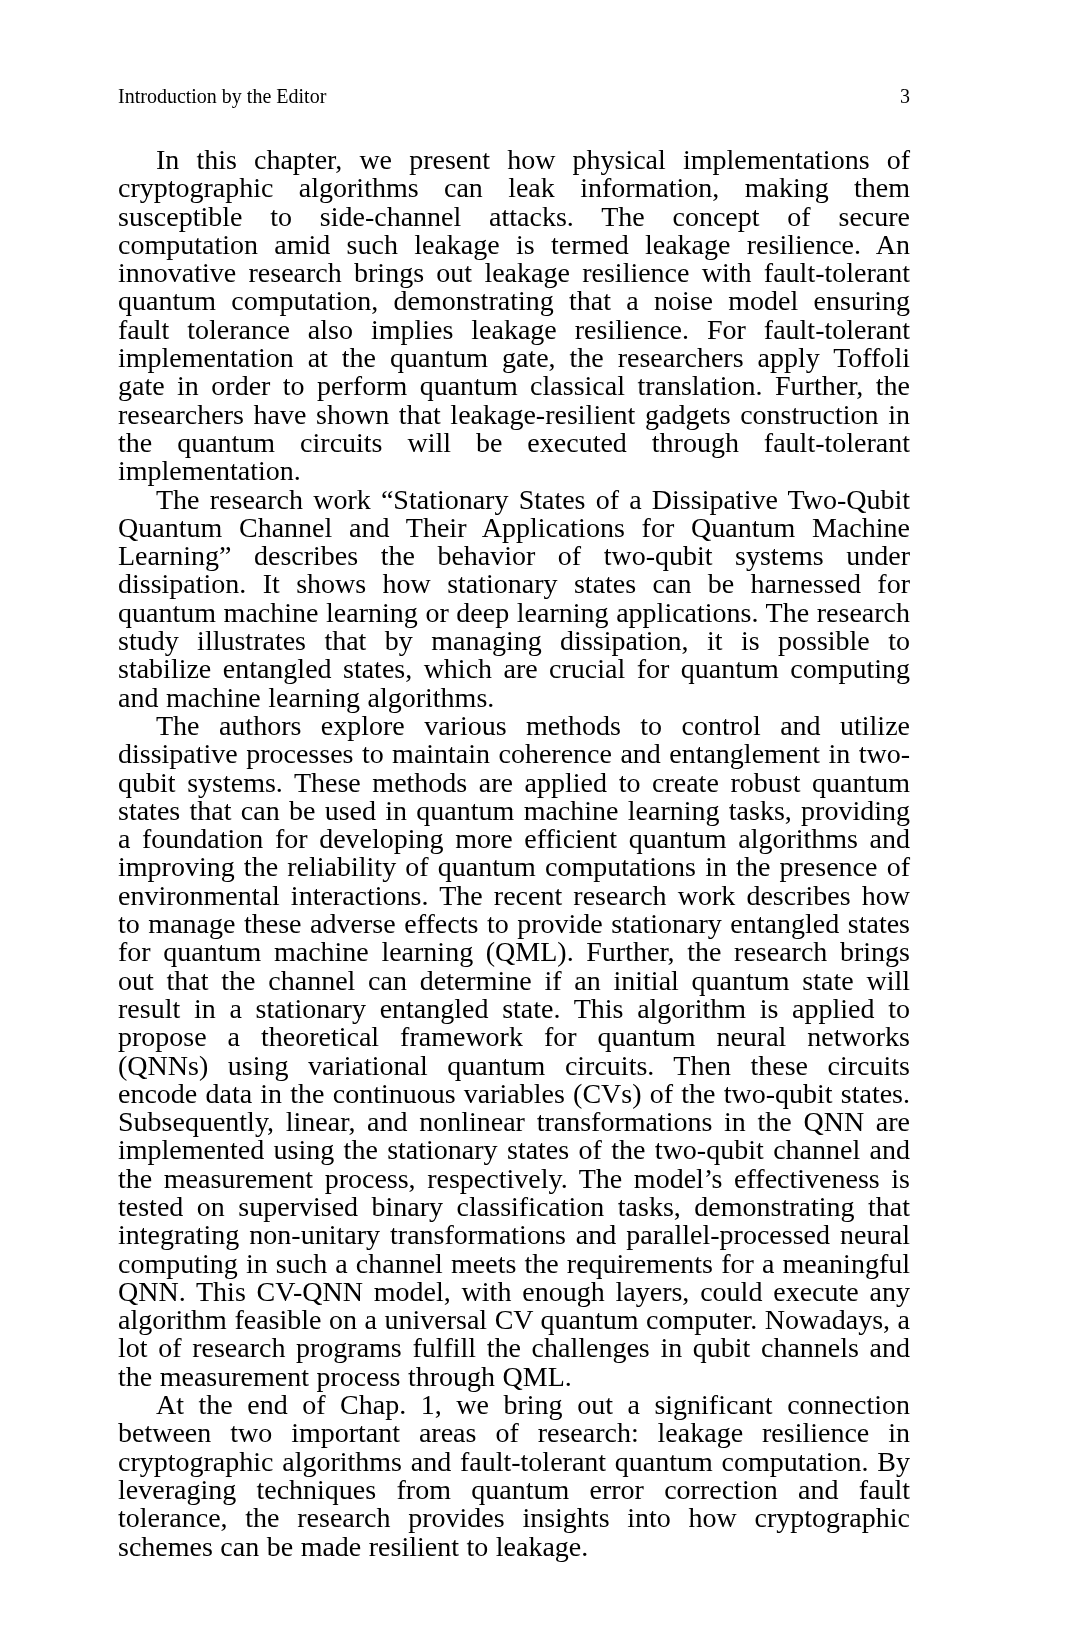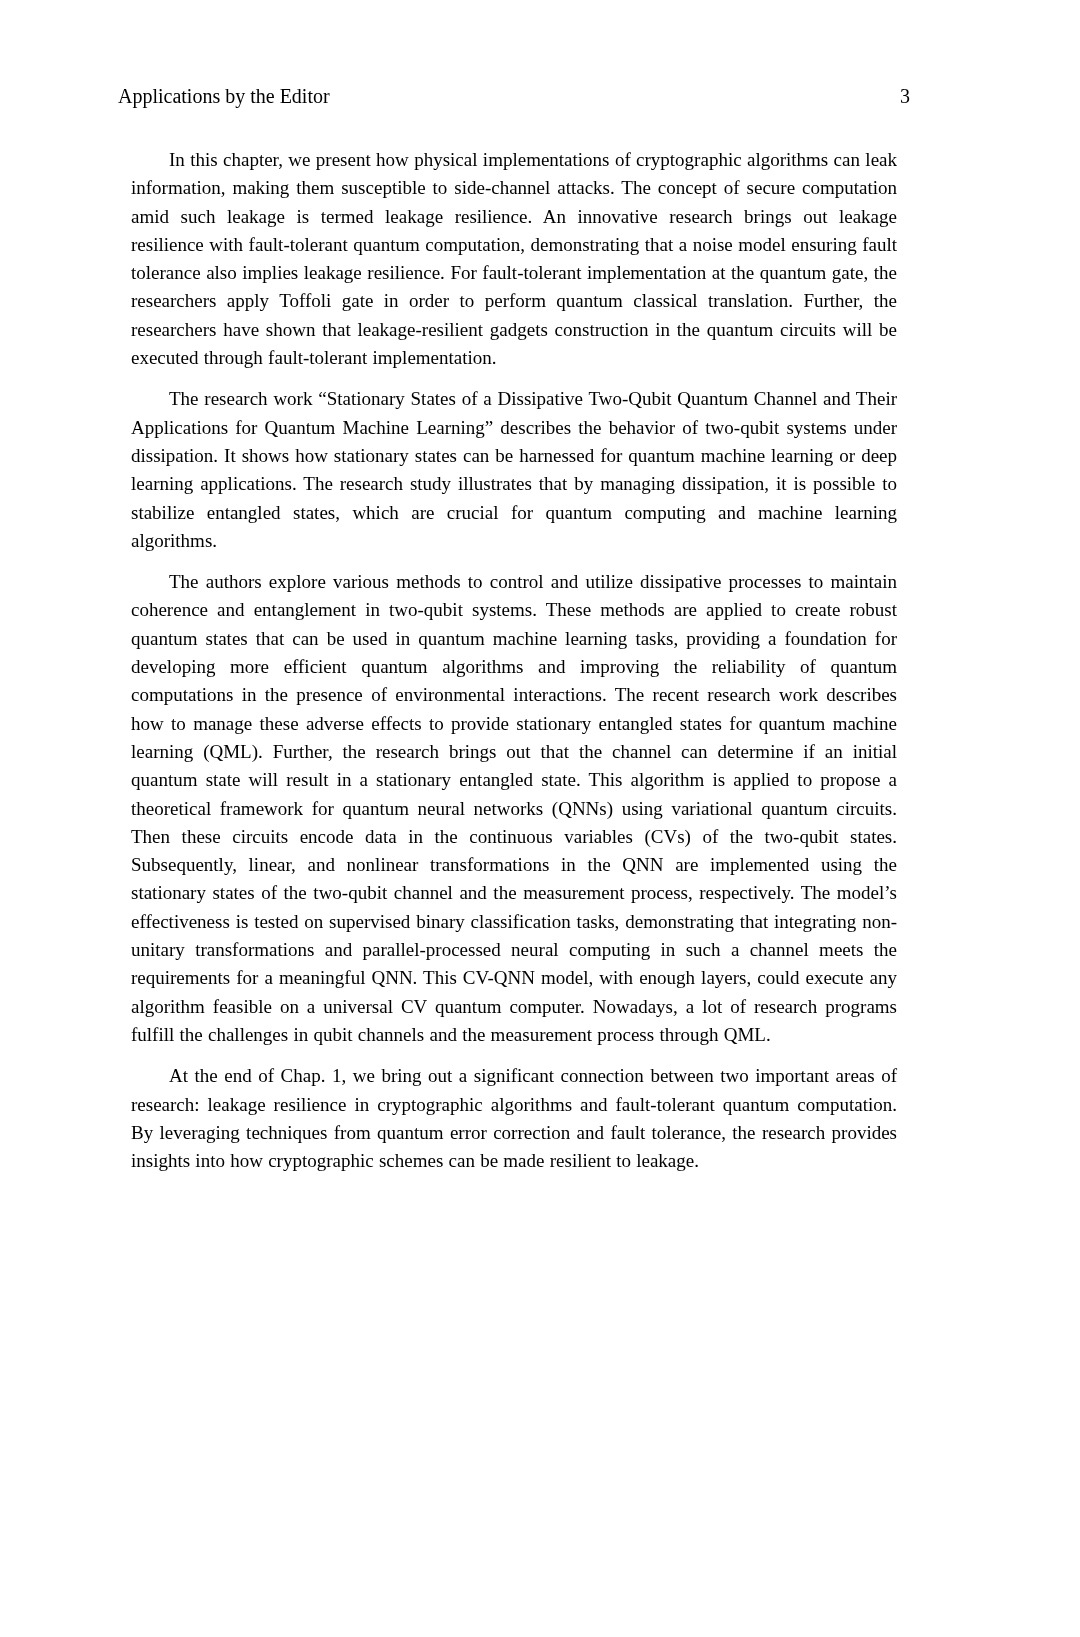--- a/index.html
+++ b/index.html
@@ -25,36 +25,36 @@
   }
   .running-header {
     display: flex;
     justify-content: space-between;
     align-items: baseline;
     font-size: 20px;
     line-height: 24px;
     margin-bottom: 38px;
   }
   .body-text p {
-    margin: 13px;
-    font-size: 19px;
+    margin: 0;
+    font-size: 28px;
     line-height: 28.3px;
     text-align: justify;
     text-indent: 38px;
     word-spacing: 0.5px;
   }
 </style>
 </head>
 <body>
 
 <div class="page">
   <div class="content">
 
     <div class="running-header">
-      <span>Applications by the Editor</span>
+      <span>Introduction by the Editor</span>
       <span>3</span>
     </div>
 
     <div class="body-text">
       <p>In this chapter, we present how physical implementations of cryptographic algorithms can leak information, making them susceptible to side-channel attacks. The concept of secure computation amid such leakage is termed leakage resilience. An innovative research brings out leakage resilience with fault-tolerant quantum computation, demonstrating that a noise model ensuring fault tolerance also implies leakage resilience. For fault-tolerant implementation at the quantum gate, the researchers apply Toffoli gate in order to perform quantum classical translation. Further, the researchers have shown that leakage-resilient gadgets construction in the quantum circuits will be executed through fault-tolerant implementation.</p>
       <p>The research work “Stationary States of a Dissipative Two-Qubit Quantum Channel and Their Applications for Quantum Machine Learning” describes the behavior of two-qubit systems under dissipation. It shows how stationary states can be harnessed for quantum machine learning or deep learning applications. The research study illustrates that by managing dissipation, it is possible to stabilize entangled states, which are crucial for quantum computing and machine learning algorithms.</p>
       <p>The authors explore various methods to control and utilize dissipative processes to maintain coherence and entanglement in two-qubit systems. These methods are applied to create robust quantum states that can be used in quantum machine learning tasks, providing a foundation for developing more efficient quantum algorithms and improving the reliability of quantum computations in the presence of environmental interactions. The recent research work describes how to manage these adverse effects to provide stationary entangled states for quantum machine learning (QML). Further, the research brings out that the channel can determine if an initial quantum state will result in a stationary entangled state. This algorithm is applied to propose a theoretical framework for quantum neural networks (QNNs) using variational quantum circuits. Then these circuits encode data in the continuous variables (CVs) of the two-qubit states. Subsequently, linear, and nonlinear transformations in the QNN are implemented using the stationary states of the two-qubit channel and the measurement process, respectively. The model’s effectiveness is tested on supervised binary classification tasks, demonstrating that integrating non-unitary transformations and parallel-processed neural computing in such a channel meets the requirements for a meaningful QNN. This CV-QNN model, with enough layers, could execute any algorithm feasible on a universal CV quantum computer. Nowadays, a lot of research programs fulfill the challenges in qubit channels and the measurement process through QML.</p>
       <p>At the end of Chap. 1, we bring out a significant connection between two important areas of research: leakage resilience in cryptographic algorithms and fault-tolerant quantum computation. By leveraging techniques from quantum error correction and fault tolerance, the research provides insights into how cryptographic schemes can be made resilient to leakage.</p>
     </div>
 

